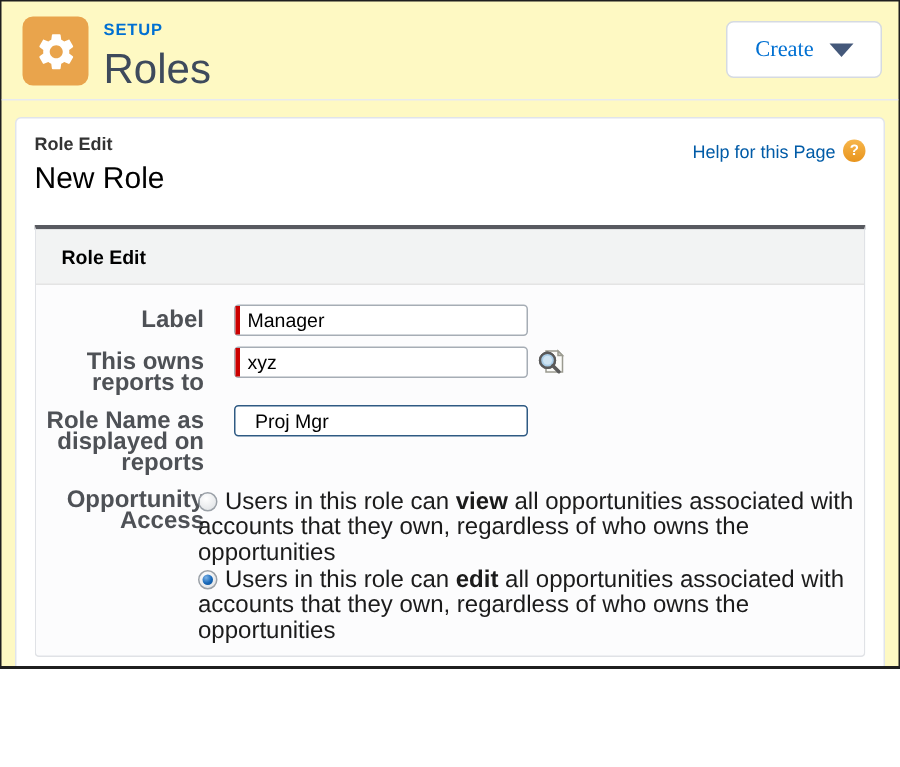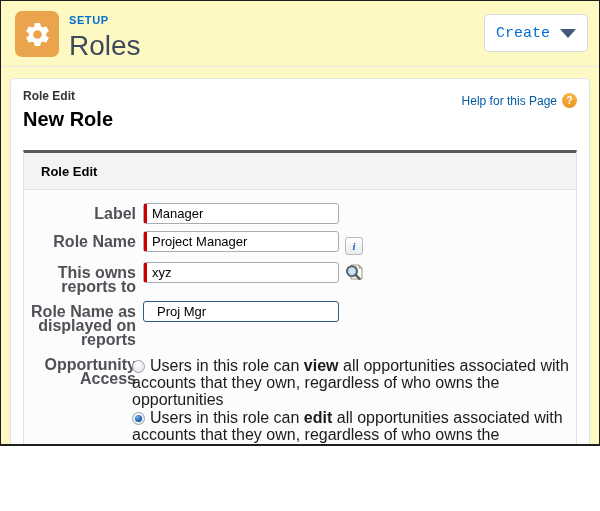--- a/index.html
+++ b/index.html
@@ -9,37 +9,37 @@
     background:#fef9c3;
     font-family:"Liberation Sans",sans-serif;
   }
   
   .setup-header{height:66px;box-sizing:border-box;padding:10px 11px 0 14px;display:flex;align-items:flex-start;border-bottom:1px solid #e7eaf1;}
   .gear-tile{width:44px;height:46px;flex:none;background:#e9a44c;border-radius:7px;display:flex;align-items:center;justify-content:center;}
   .gear-tile svg{width:29px;height:29px;fill:#fff;}
   .titles{margin-left:10px;padding-top:3px;}
   .eyebrow{color:#0070d2;font-size:11px;font-weight:bold;letter-spacing:.6px;}
   .app-title{color:#3e4a5c;font-size:28px;margin-top:4px;}
-  .create-btn{margin-left:auto;margin-top:3px;height:38px;min-width:104px;background:#fff;border:1px solid #d5dae2;border-radius:5px;display:flex;align-items:center;justify-content:center;gap:10px;font-family:Liberation Mono, monospace;font-size:15px;color:#0070d2;cursor:pointer;}
+  .create-btn{margin-left:auto;margin-top:3px;height:38px;min-width:104px;background:#fff;border:1px solid #d5dae2;border-radius:5px;display:flex;align-items:center;justify-content:center;gap:10px;font-family:Liberation Serif, serif;font-size:15px;color:#0070d2;cursor:pointer;}
   .caret{width:0;height:0;border-left:8px solid transparent;border-right:8px solid transparent;border-top:9px solid #44587a;}
   
   .panel{position:absolute;left:9px;right:9px;top:77px;height:420px;box-sizing:border-box;background:#fff;border:1px solid #e0e4ec;border-radius:4px;padding:10px 12px 0;}
   .page-head{display:flex;justify-content:space-between;align-items:flex-start;margin-bottom:18px;}
   .page-sub{font-size:12px;font-weight:bold;color:#333;}
-  .page-title{font-size:20px;font-weight:700;color:#000;margin:3px 0 0;line-height:26px;}
+  .page-title{font-size:20px;font-weight:400;color:#000;margin:3px 0 0;line-height:26px;}
   .help{display:flex;align-items:center;gap:5px;margin-top:4px;justify-content:flex-end;}
   .help a{color:#015ba7;font-size:12px;text-decoration:none;cursor:pointer;}
   .help-icon{width:15px;height:15px;border-radius:50%;background:linear-gradient(#f7b64b,#e8941d);color:#fff;font-size:10px;font-weight:bold;display:flex;align-items:center;justify-content:center;cursor:pointer;}
   
   .form-box{border:1px solid #e0e2e6;border-top:3px solid #585a60;border-radius:0 0 3px 3px;background:#fcfcfd;}
   .box-header{background:#f2f3f3;padding:11px 17px 10px;font-size:13px;font-weight:bold;color:#000;border-bottom:1px solid #e4e4e4;}
   .box-body{padding:13px 0 0;}
   .row{display:flex;margin-bottom:7px;}
   .lbl{width:112px;flex:none;text-align:right;font-size:16px;font-weight:bold;color:#4e5156;line-height:14px;padding-top:4px;}
-  .field{margin-left:7px;}
+  .field{margin-left:20px;}
   .req-wrap{position:relative;display:inline-block;}
   .req-bar{display:none;position:absolute;left:1px;top:1px;bottom:1px;width:3px;background:#cc0000;z-index:2;}
   .req-bar.show{display:block;}
   input.txt{width:196px;height:21px;box-sizing:border-box;border:1px solid #a6adb5;border-radius:3px;font-size:13px;font-family:inherit;padding:0 4px 0 8px;color:#000;background:#fff;}
   input.txt.noreq{padding-left:13px;}
   input.txt.focus{border-color:#2f5a83;}
   .info-btn{display:inline-flex;align-items:center;justify-content:center;width:18px;height:18px;margin-left:6px;vertical-align:-4px;border:1px solid #b6bcc3;border-radius:3px;background:linear-gradient(#ffffff,#e7e9eb);color:#1a62b8;font-size:11px;font-weight:bold;font-style:italic;font-family:"Liberation Serif",serif;cursor:pointer;}
   .lookup-btn{margin-left:5px;vertical-align:-5px;background:none;border:none;padding:0;cursor:pointer;}
   
   .radio-field{margin-left:-4px;width:445px;font-size:16px;color:#1b1b1b;line-height:17px;padding-top:3px;}
@@ -92,29 +92,20 @@
         <div class="row">
           <label class="lbl">Label</label>
           <div class="field">
             <span class="req-wrap">
               <span class="req-bar show"></span>
               <input class="txt" type="text" value="Manager" style="">
             </span>
           </div>
         </div>
 
-        <div class="row">
-          <label class="lbl">Role Name</label>
-          <div class="field">
-            <span class="req-wrap">
-              <span class="req-bar show"></span>
-              <input class="txt" type="text" value="Project Manager" style="">
-            </span><button class="info-btn">i</button>
-          </div>
-        </div>
 
         <div class="row">
           <label class="lbl">This owns reports to</label>
           <div class="field">
             <span class="req-wrap">
               <span class="req-bar show"></span>
               <input class="txt" type="text" value="xyz" style="">
             </span><button class="lookup-btn">
               <svg width="20" height="20" viewBox="0 0 20 20" aria-hidden="true">
                 <path d="M7 3h8l3 3v11H7z" fill="#fbfbf8" stroke="#9a9a90" stroke-width="1"></path>

